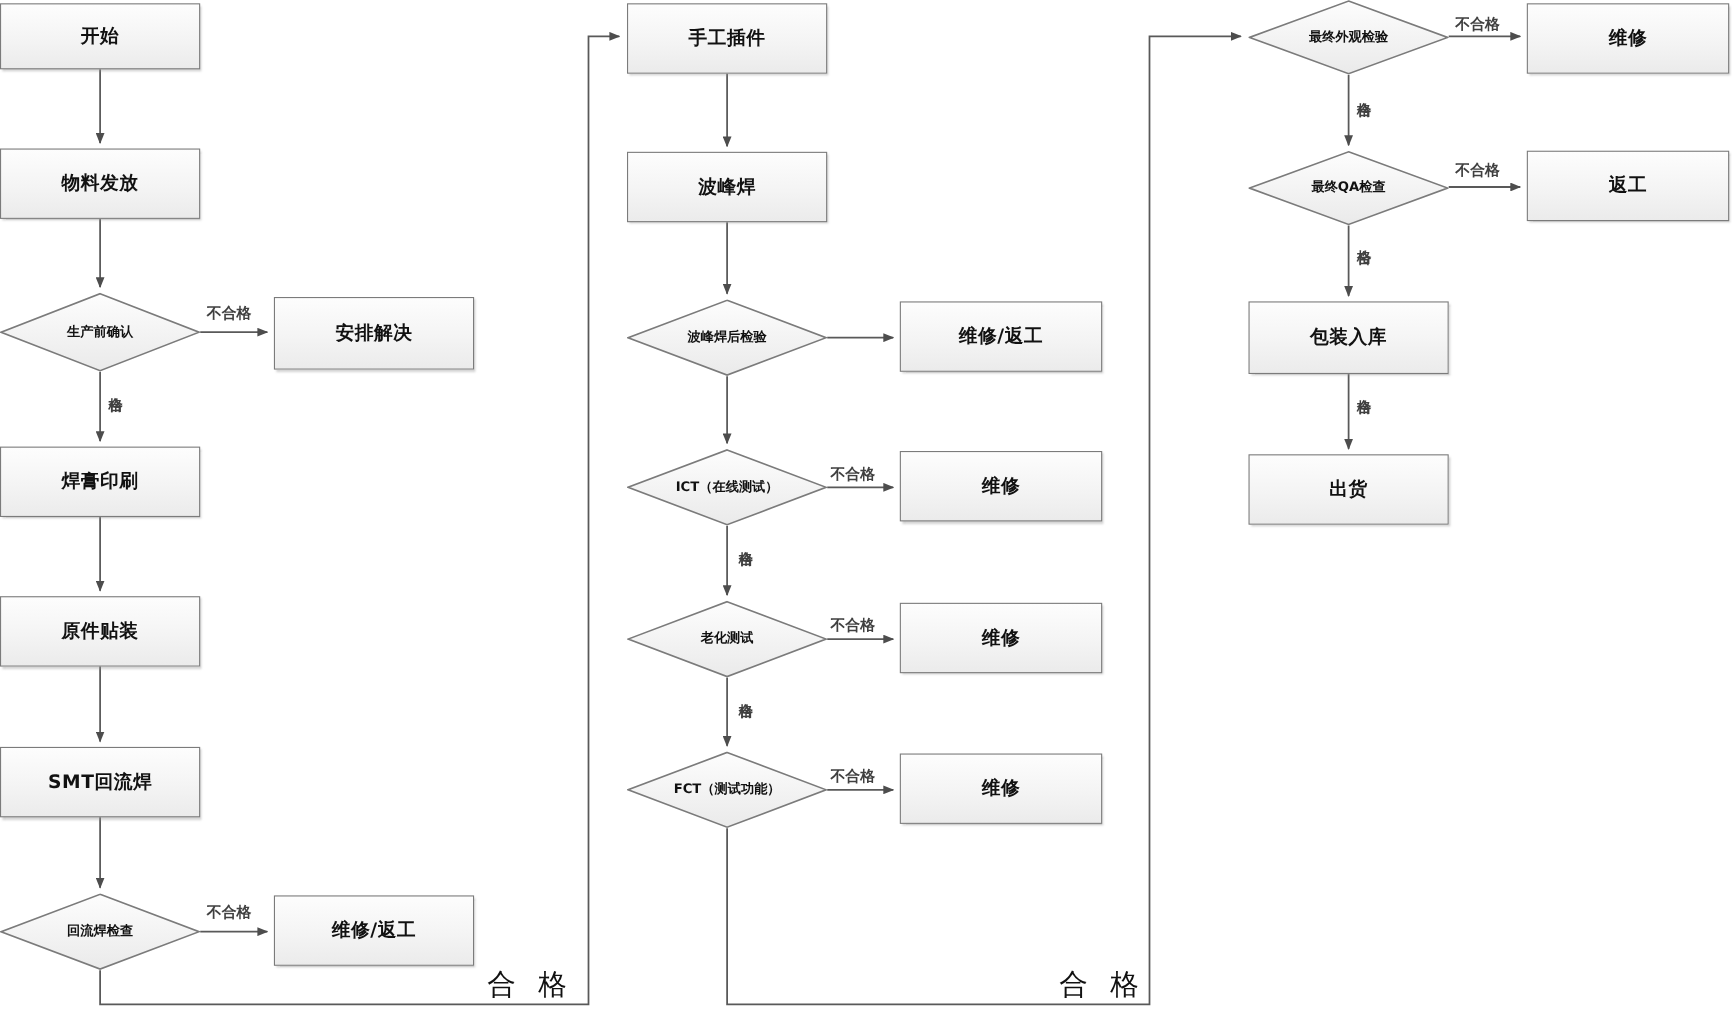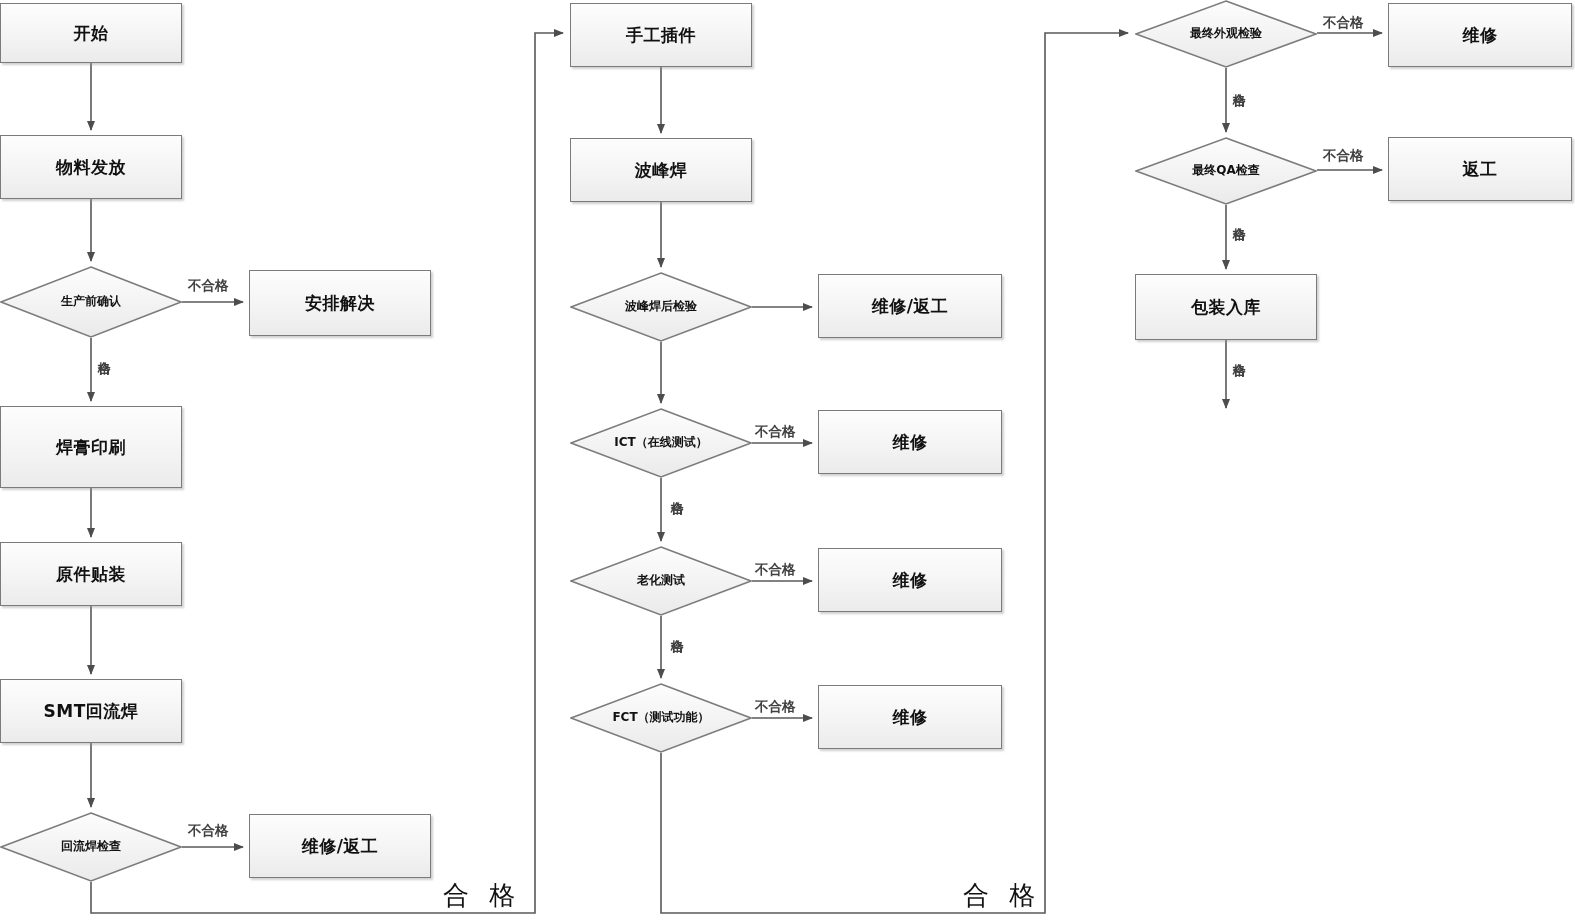--- a/index.html
+++ b/index.html
@@ -151,21 +151,21 @@
         </defs>
       <polygon points="91,1 181,36 91,71 1,36" fill="url(#dg1)" stroke="#7b7b7b" stroke-width="1.5"></polygon>
     </svg>
     <span class="label">生产前确认</span>
   </div>
 
   <div class="node rect" style="left:249px;top:270px;width:182px;height:66px;">
     <span class="label">安排解决</span>
   </div>
 
-  <div class="node rect" style="left:0px;top:406px;width:182px;height:82px;">
+  <div class="node rect" style="left:0px;top:406px;width:182px;height:64px;">
     <span class="label">焊膏印刷</span>
   </div>
 
   <div class="node rect" style="left:0px;top:542px;width:182px;height:64px;">
     <span class="label">原件贴装</span>
   </div>
 
   <div class="node rect" style="left:0px;top:679px;width:182px;height:64px;">
     <span class="label">SMT回流焊</span>
   </div>
@@ -252,20 +252,23 @@
     <svg class="dshape" viewBox="0 0 182 68" preserveAspectRatio="none">
       <polygon points="91,1 181,34 91,67 1,34" fill="url(#dg1)" stroke="#7b7b7b" stroke-width="1.5"></polygon>
     </svg>
     <span class="label">最终QA检查</span>
   </div>
 
   <div class="node rect" style="left:1135px;top:274px;width:182px;height:66px;align-items:center;">
     <span class="label">包装入库</span>
   </div>
 
+  <div class="node rect" style="left:1135px;top:413px;width:182px;height:64px;">
+    <span class="label">出货</span>
+  </div>
 
   <span class="edge-label" style="left:188px;top:278px;">不合格</span>
   <span class="edge-label vert" style="left:97px;top:350px;">合格</span>
   <span class="edge-label" style="left:188px;top:823px;">不合格</span>
 
   <span class="edge-label vert" style="left:667px;top:352px;opacity:0;">合格</span>
   <span class="edge-label" style="left:755px;top:424px;">不合格</span>
   <span class="edge-label vert" style="left:670px;top:490px;">合格</span>
   <span class="edge-label" style="left:755px;top:562px;">不合格</span>
   <span class="edge-label vert" style="left:670px;top:628px;">合格</span>

